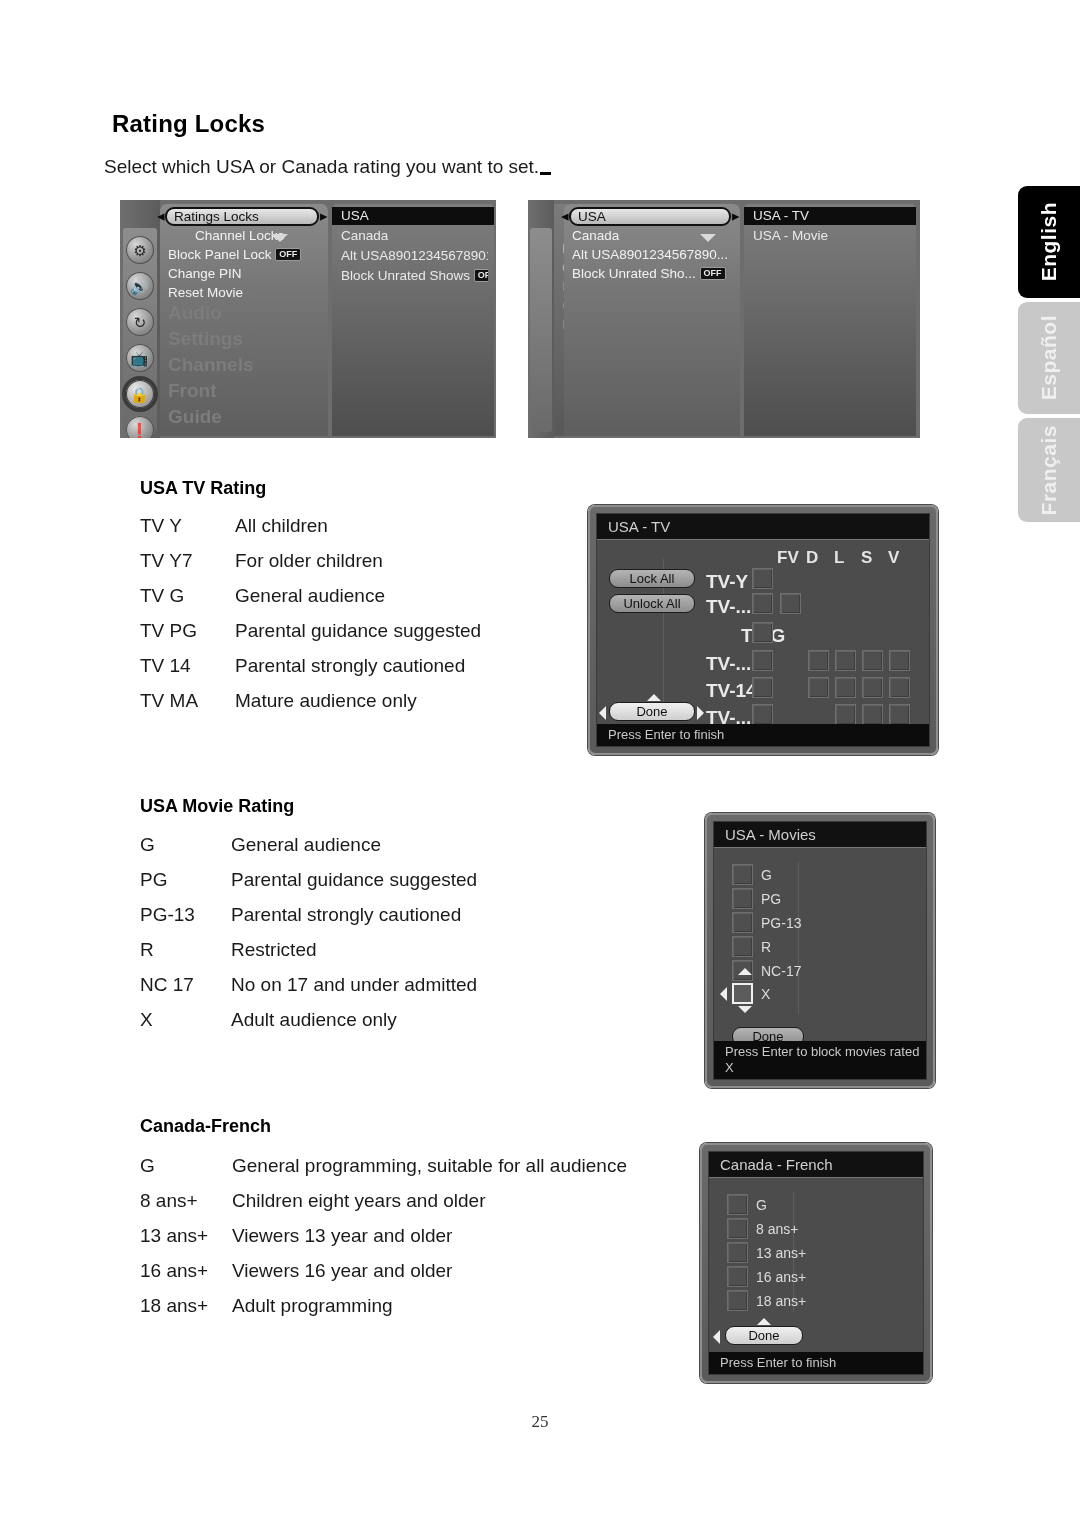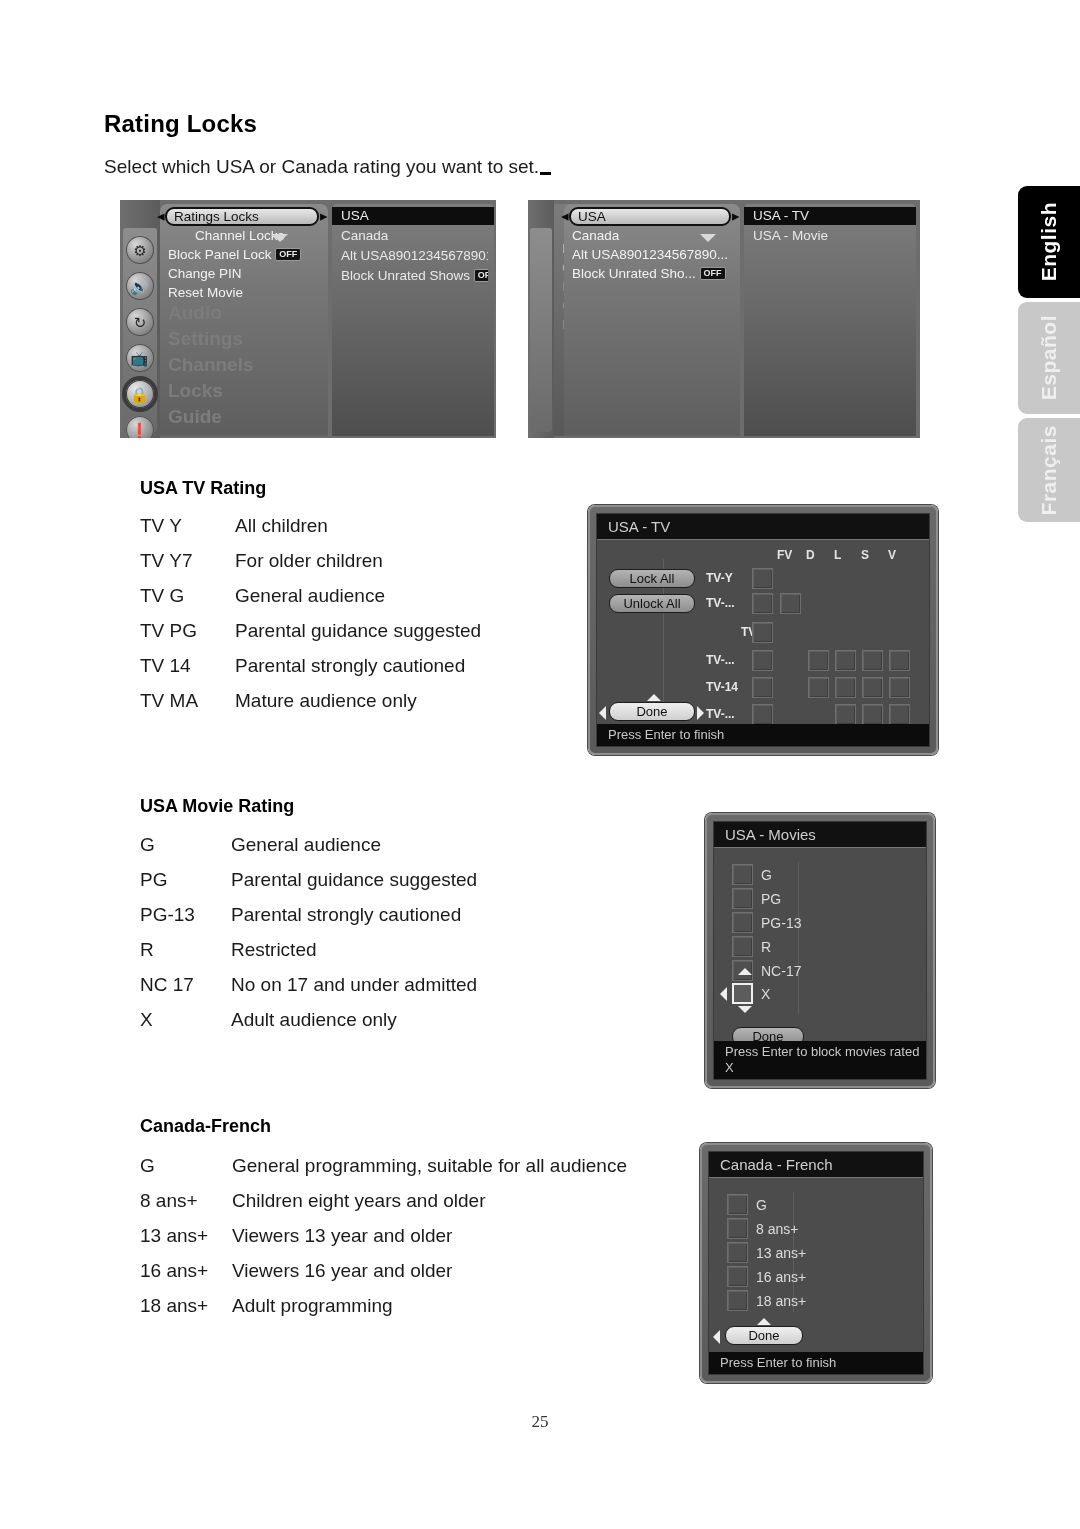--- a/index.html
+++ b/index.html
@@ -5,21 +5,21 @@
   html,body{margin:0;padding:0;}
   body{
     width:1080px;height:1529px;background:#ffffff;
     font-family:"Liberation Sans", sans-serif;
     position:relative;overflow:hidden;
     -webkit-font-smoothing:antialiased;
   }
   .page{position:absolute;left:0;top:0;width:1080px;height:1529px;}
 
   
-  .h1{position:absolute;left:104px;top:110px;font-size:24px;font-weight:bold;color:#000;letter-spacing:.2px;}
+  .h1{position:absolute;left:112px;top:110px;font-size:24px;font-weight:bold;color:#000;letter-spacing:.2px;}
   .intro{position:absolute;left:104px;top:156px;font-size:19px;color:#1a1a1a;}
   .caret{display:inline-block;width:11px;border-bottom:3px solid #000;vertical-align:-2px;margin-left:1px;}
 
   .sec-title{position:absolute;font-size:18px;font-weight:bold;color:#000;}
   .rows{position:absolute;}
   .row{display:flex;align-items:baseline;margin-bottom:13px;font-size:19px;color:#1a1a1a;}
   .row .code{flex:0 0 auto;}
   .row .desc{flex:0 0 auto;}
 
   
@@ -99,22 +99,22 @@
        background:linear-gradient(180deg,#b4b4b4,#8d8d8d);
        border:1px solid #1d1d1d;box-sizing:border-box;
        color:#111;font-size:13px;line-height:17px;text-align:center;}
   .btn.focus{background:linear-gradient(180deg,#f0f0f0,#cfcfcf);}
 
   .cb{position:absolute;width:21px;height:21px;box-sizing:border-box;
       background:#4f4f4f;border:1px solid #6e6e6e;
       box-shadow:inset 1px 1px 0 #626262, inset -1px -1px 0 #3d3d3d;}
   .cb.focus{background:#5c5c5c;border:2px solid #f0f0f0;box-shadow:none;}
   .cbl{position:absolute;font-size:14px;color:#dcdcdc;white-space:nowrap;}
-  .colhdr{position:absolute;font-size:12px;color:#e4e4e4;font-weight:bold;}
-  .rowlbl{position:absolute;font-size:12px;color:#e9e9e9;font-weight:bold;white-space:nowrap;}
+  .colhdr{position:absolute;font-size:17px;color:#e4e4e4;font-weight:bold;}
+  .rowlbl{position:absolute;font-size:19px;color:#e9e9e9;font-weight:bold;white-space:nowrap;}
 
   .nav-up{position:absolute;width:0;height:0;border-left:7px solid transparent;
           border-right:7px solid transparent;border-bottom:7px solid #eee;}
   .nav-dn{position:absolute;width:0;height:0;border-left:7px solid transparent;
           border-right:7px solid transparent;border-top:7px solid #eee;}
   .nav-lf{position:absolute;width:0;height:0;border-top:7px solid transparent;
           border-bottom:7px solid transparent;border-right:7px solid #eee;}
   .nav-rt{position:absolute;width:0;height:0;border-top:7px solid transparent;
           border-bottom:7px solid transparent;border-left:7px solid #eee;}
   .vdiv{position:absolute;width:1px;background:#5e5e5e;}
@@ -145,21 +145,21 @@
 
       <div class="mi" style="top:23px;margin-left:27px;">Channel Locks</div>
       <div class="dn-arrow" style="left:112px;top:30px;"></div>
       <div class="mi" style="top:42px;"><span>Block Panel Lock</span> <span class="badge">OFF</span></div>
       <div class="mi" style="top:61px;">Change PIN</div>
       <div class="mi" style="top:80px;">Reset Movie</div>
 
       <div class="mi ghost" style="top:96px;">Audio</div>
       <div class="mi ghost" style="top:122px;">Settings</div>
       <div class="mi ghost" style="top:148px;">Channels</div>
-      <div class="mi ghost" style="top:174px;">Locks</div>
+      <div class="mi ghost" style="top:174px;">Front</div>
       <div class="mi ghost" style="top:200px;">Guide</div>
     </div>
 
     <div class="col-right" style="left:212px;width:162px;">
       <div class="ritem first" style="top:3px;">USA</div>
       <div class="ritem" style="top:23px;">Canada</div>
       <div class="ritem" style="top:43px;">Alt USA89012345678901...</div>
       <div class="ritem" style="top:63px;"><span>Block Unrated Shows</span> <span class="badge">OFF</span></div>
     </div>
   </div>

